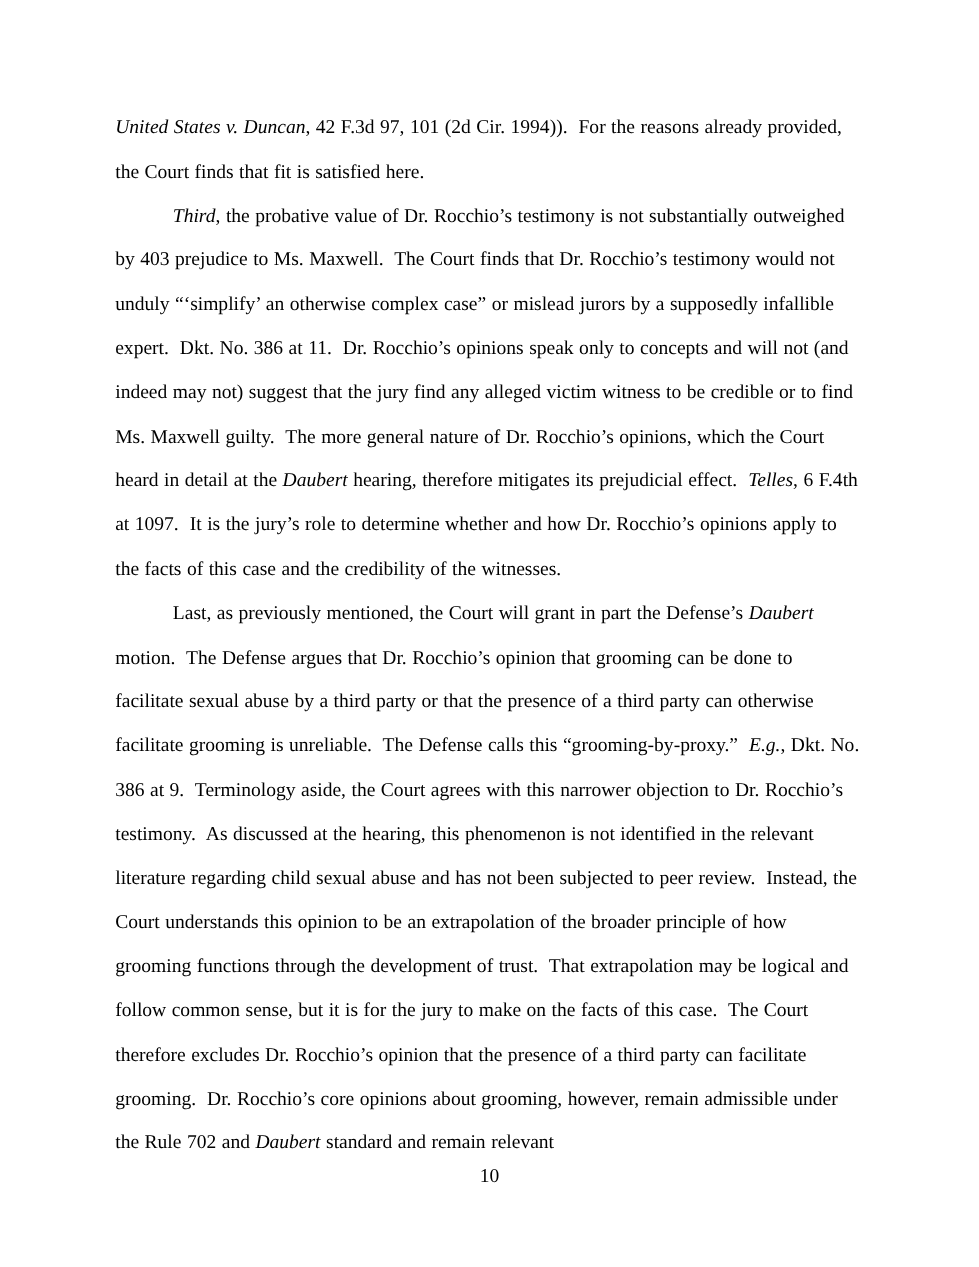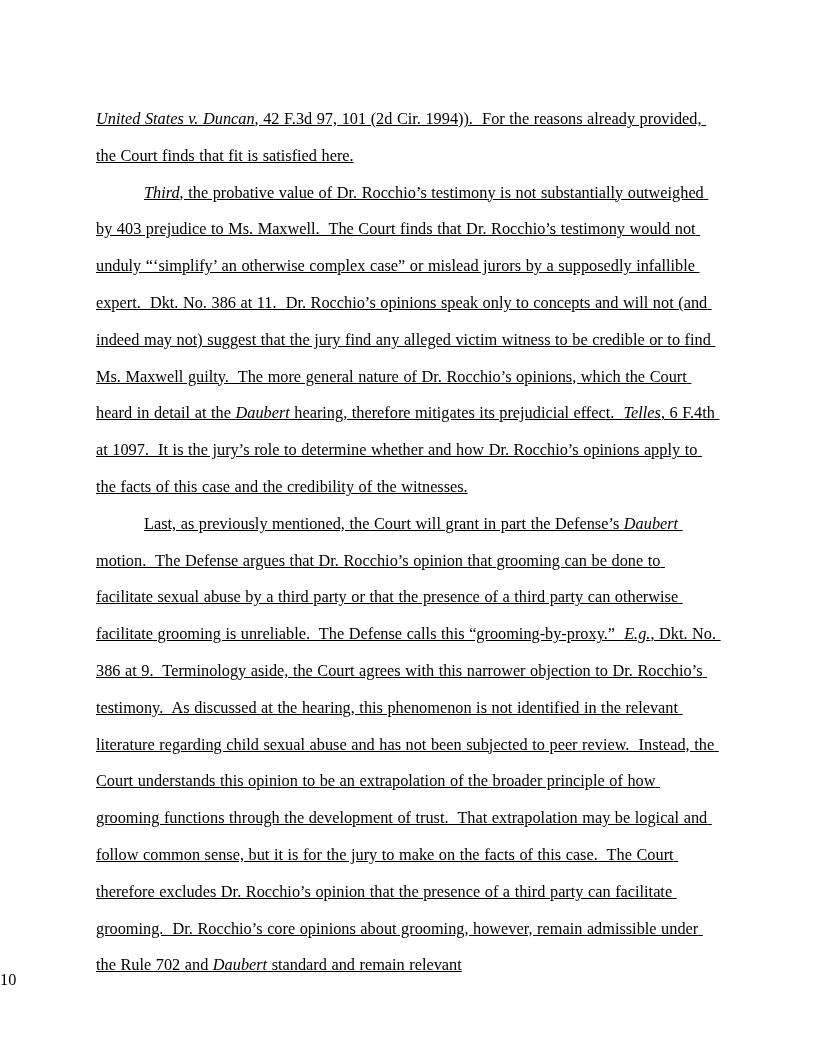--- a/index.html
+++ b/index.html
@@ -12,45 +12,44 @@
     width: 816px;
     height: 1056px;
     background: #ffffff;
     color: #000000;
     font-family: "Liberation Serif", "DejaVu Serif", serif;
     font-size: 16.3px;
     overflow: hidden;
   }
   .doc-content {
     position: absolute;
-    top: 101px;
+    top: 88px;
     left: 96px;
     width: 624px;
-    text-decoration: underline;
   }
   p.doc-para {
     margin: 0;
     padding: 0;
     line-height: 36.8px;
     text-align: left;
     white-space: pre-wrap;
     word-spacing: 0.5px;
   }
   p.doc-para.indent {
     text-indent: 48px;
   }
   p.doc-para em {
     font-style: italic;
   }
   .page-number {
     position: absolute;
     top: 970px;
     left: 0;
     width: 816px;
-    text-align: left;
+    text-align: center;
     line-height: 20px;
   }
 </style>
 </head>
 <body>
 
 <div class="page">
   <div class="doc-content">
       <p class="doc-para"><em>United States v. Duncan</em><span>, 42 F.3d 97, 101 (2d Cir. 1994)).  For the reasons already provided, the Court finds that fit is satisfied here.</span></p>
       <p class="doc-para indent"><em>Third</em><span>, the probative value of Dr. Rocchio’s testimony is not substantially outweighed by 403 prejudice to Ms. Maxwell.  The Court finds that Dr. Rocchio’s testimony would not unduly “‘simplify’ an otherwise complex case” or mislead jurors by a supposedly infallible expert.  Dkt. No. 386 at 11.  Dr. Rocchio’s opinions speak only to concepts and will not (and indeed may not) suggest that the jury find any alleged victim witness to be credible or to find Ms. Maxwell guilty.  The more general nature of Dr. Rocchio’s opinions, which the Court heard in detail at the </span><em>Daubert</em><span> hearing, therefore mitigates its prejudicial effect.  </span><em>Telles</em><span>, 6 F.4th at 1097.  It is the jury’s role to determine whether and how Dr. Rocchio’s opinions apply to the facts of this case and the credibility of the witnesses.</span></p>

